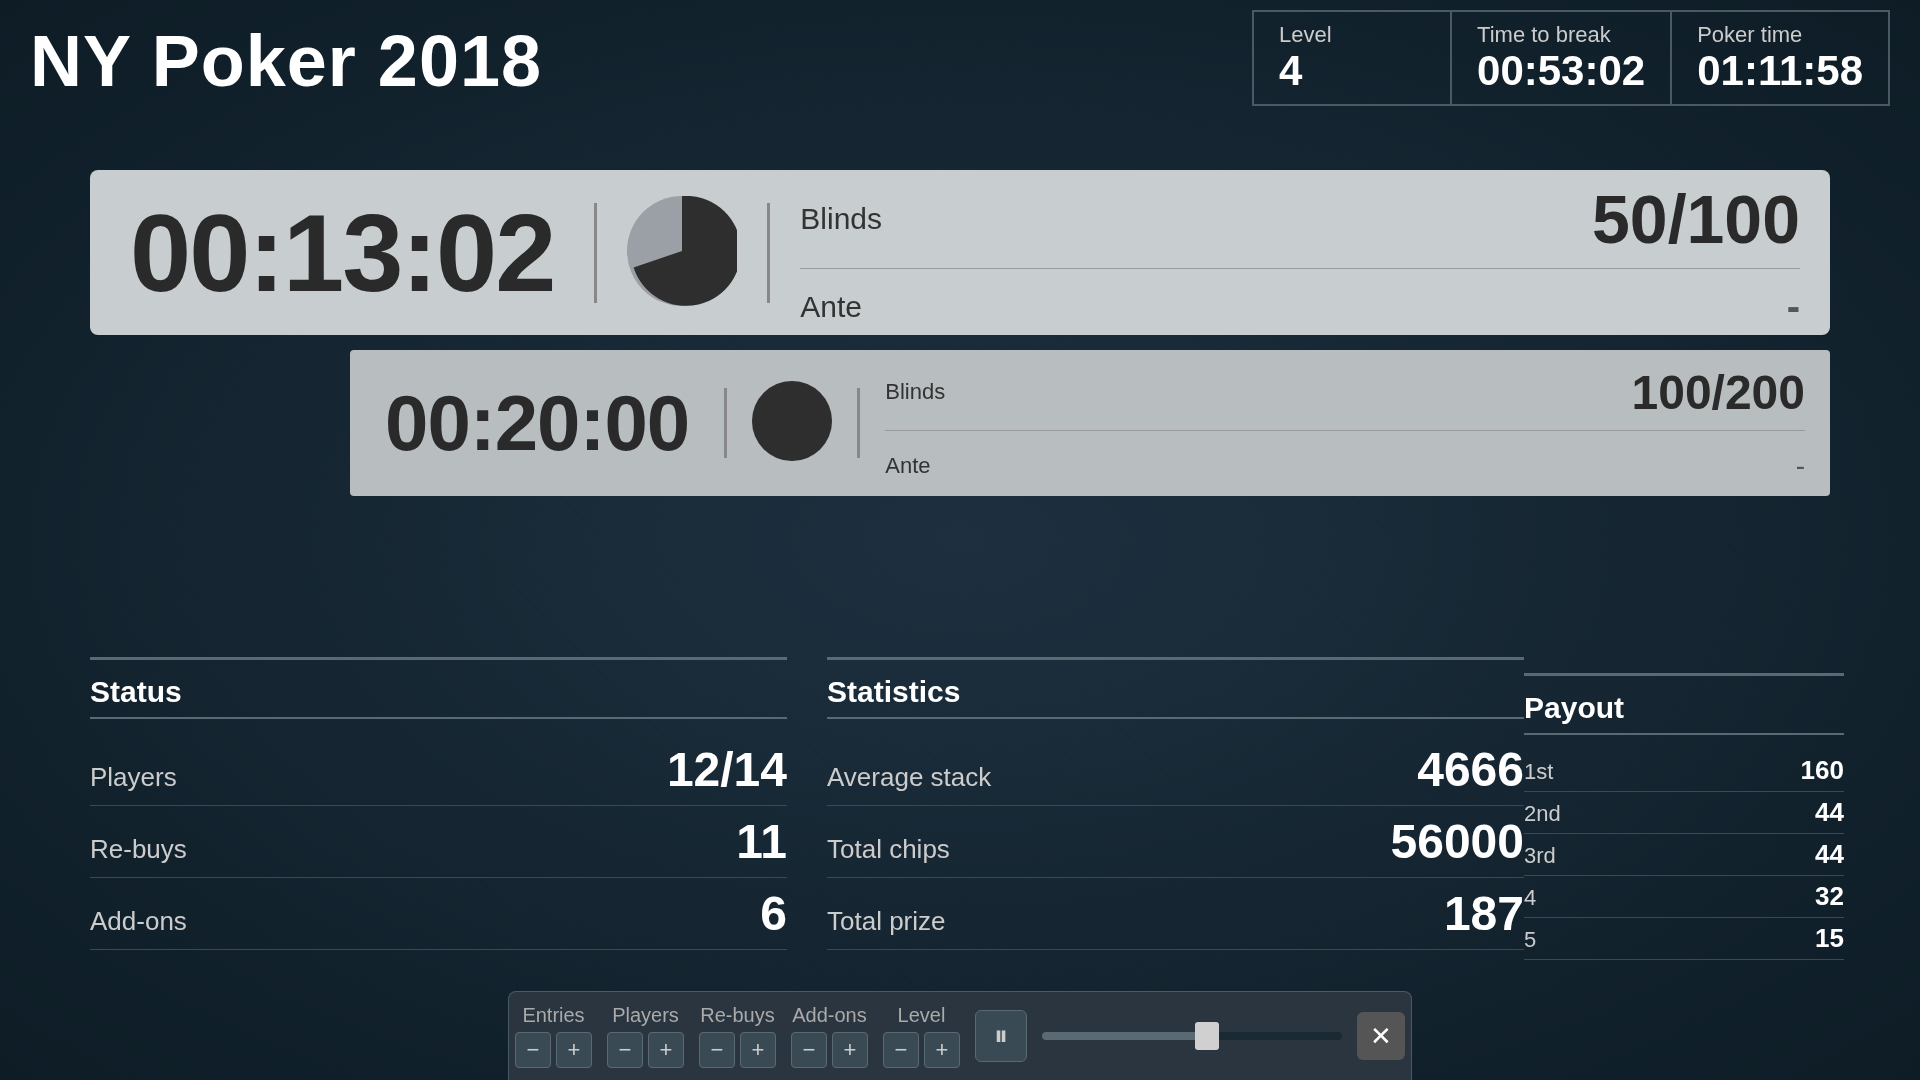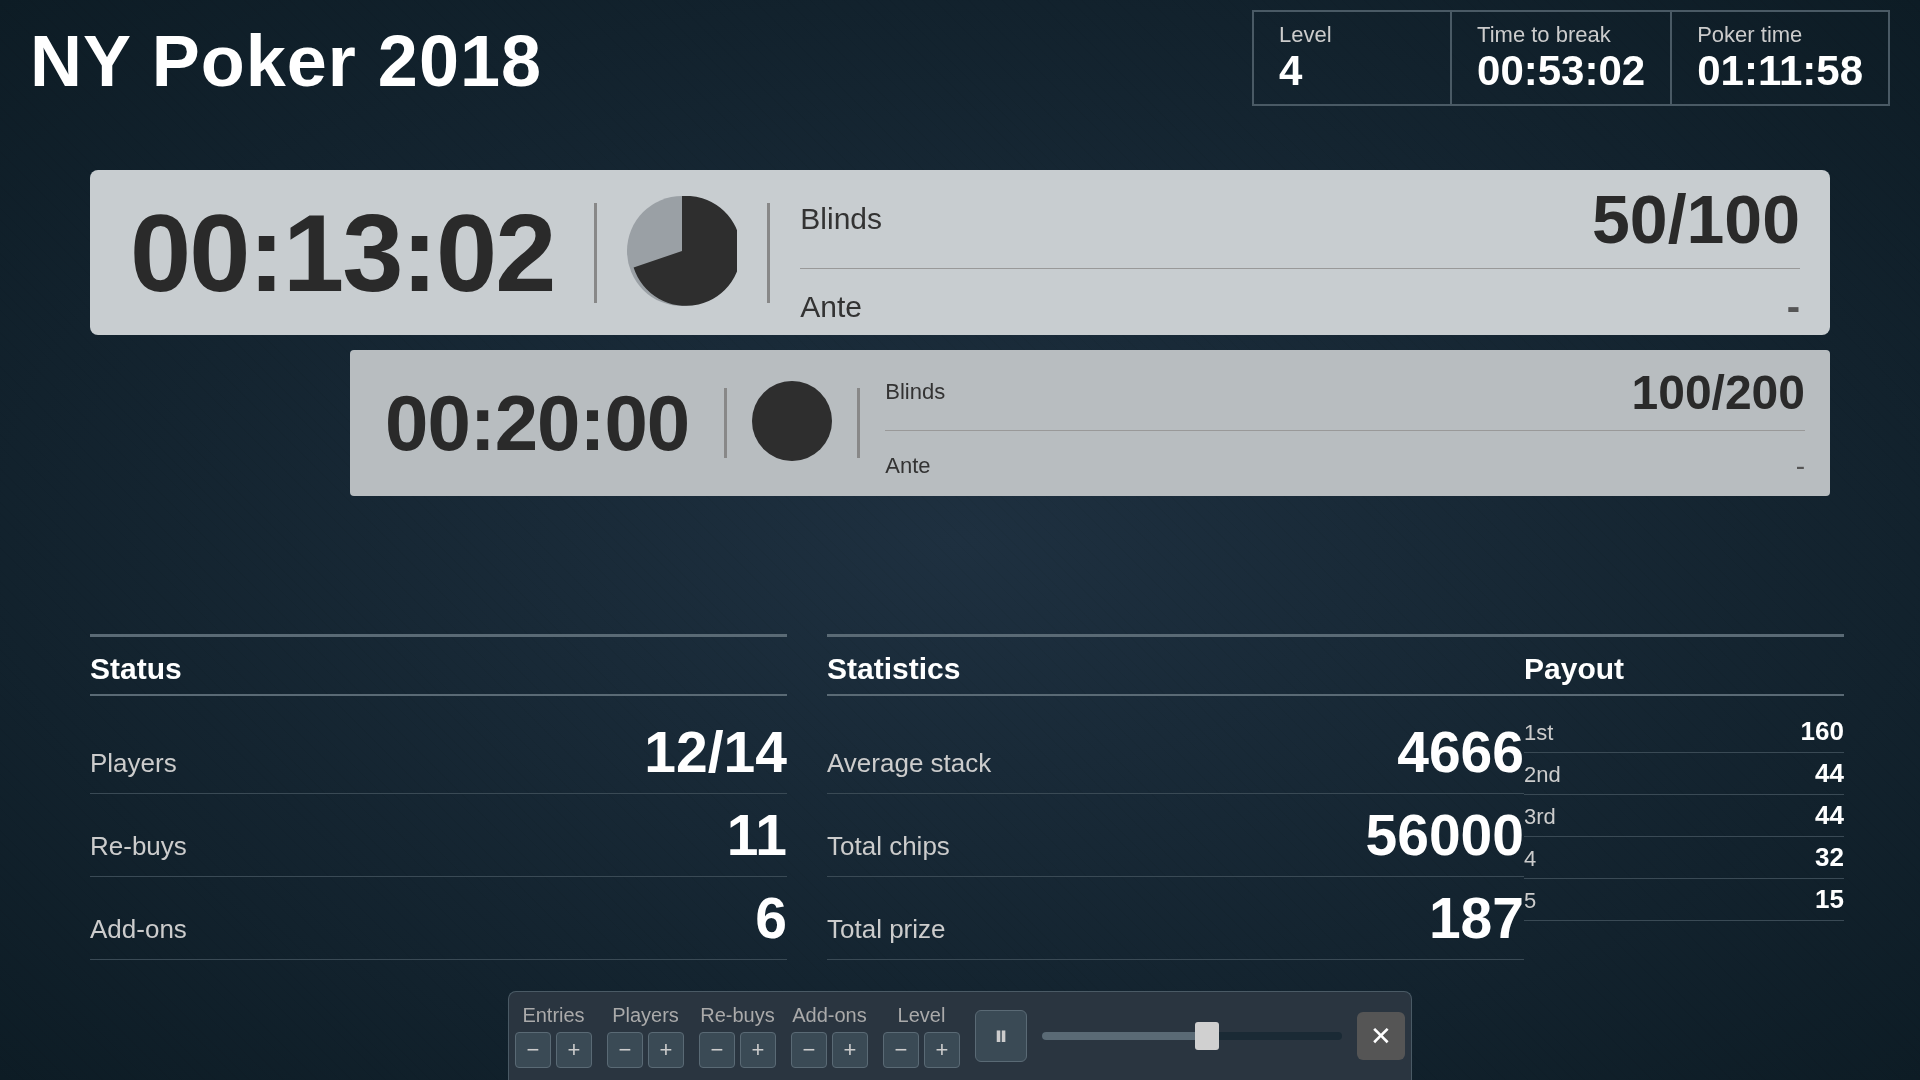--- a/index.html
+++ b/index.html
@@ -270,31 +270,32 @@
       padding: 8px 0;
       border-bottom: 1px solid #3a4a55;
     }
 
     .stats-label {
       font-size: 26px;
       color: #cccccc;
     }
 
     .stats-value {
-      font-size: 57px;
+      font-size: 48px;
       font-weight: 700;
       color: #ffffff;
     }
 
     
     .payout-section {
       width: 320px;
       border-top: 3px solid #5a6a75;
       padding-top: 15px;
       flex-shrink: 0;
+      margin-top: 16px;
     }
 
     .payout-title {
       font-size: 30px;
       font-weight: 700;
       color: #ffffff;
       margin-bottom: 15px;
       border-bottom: 2px solid #5a6a75;
       padding-bottom: 8px;
     }

